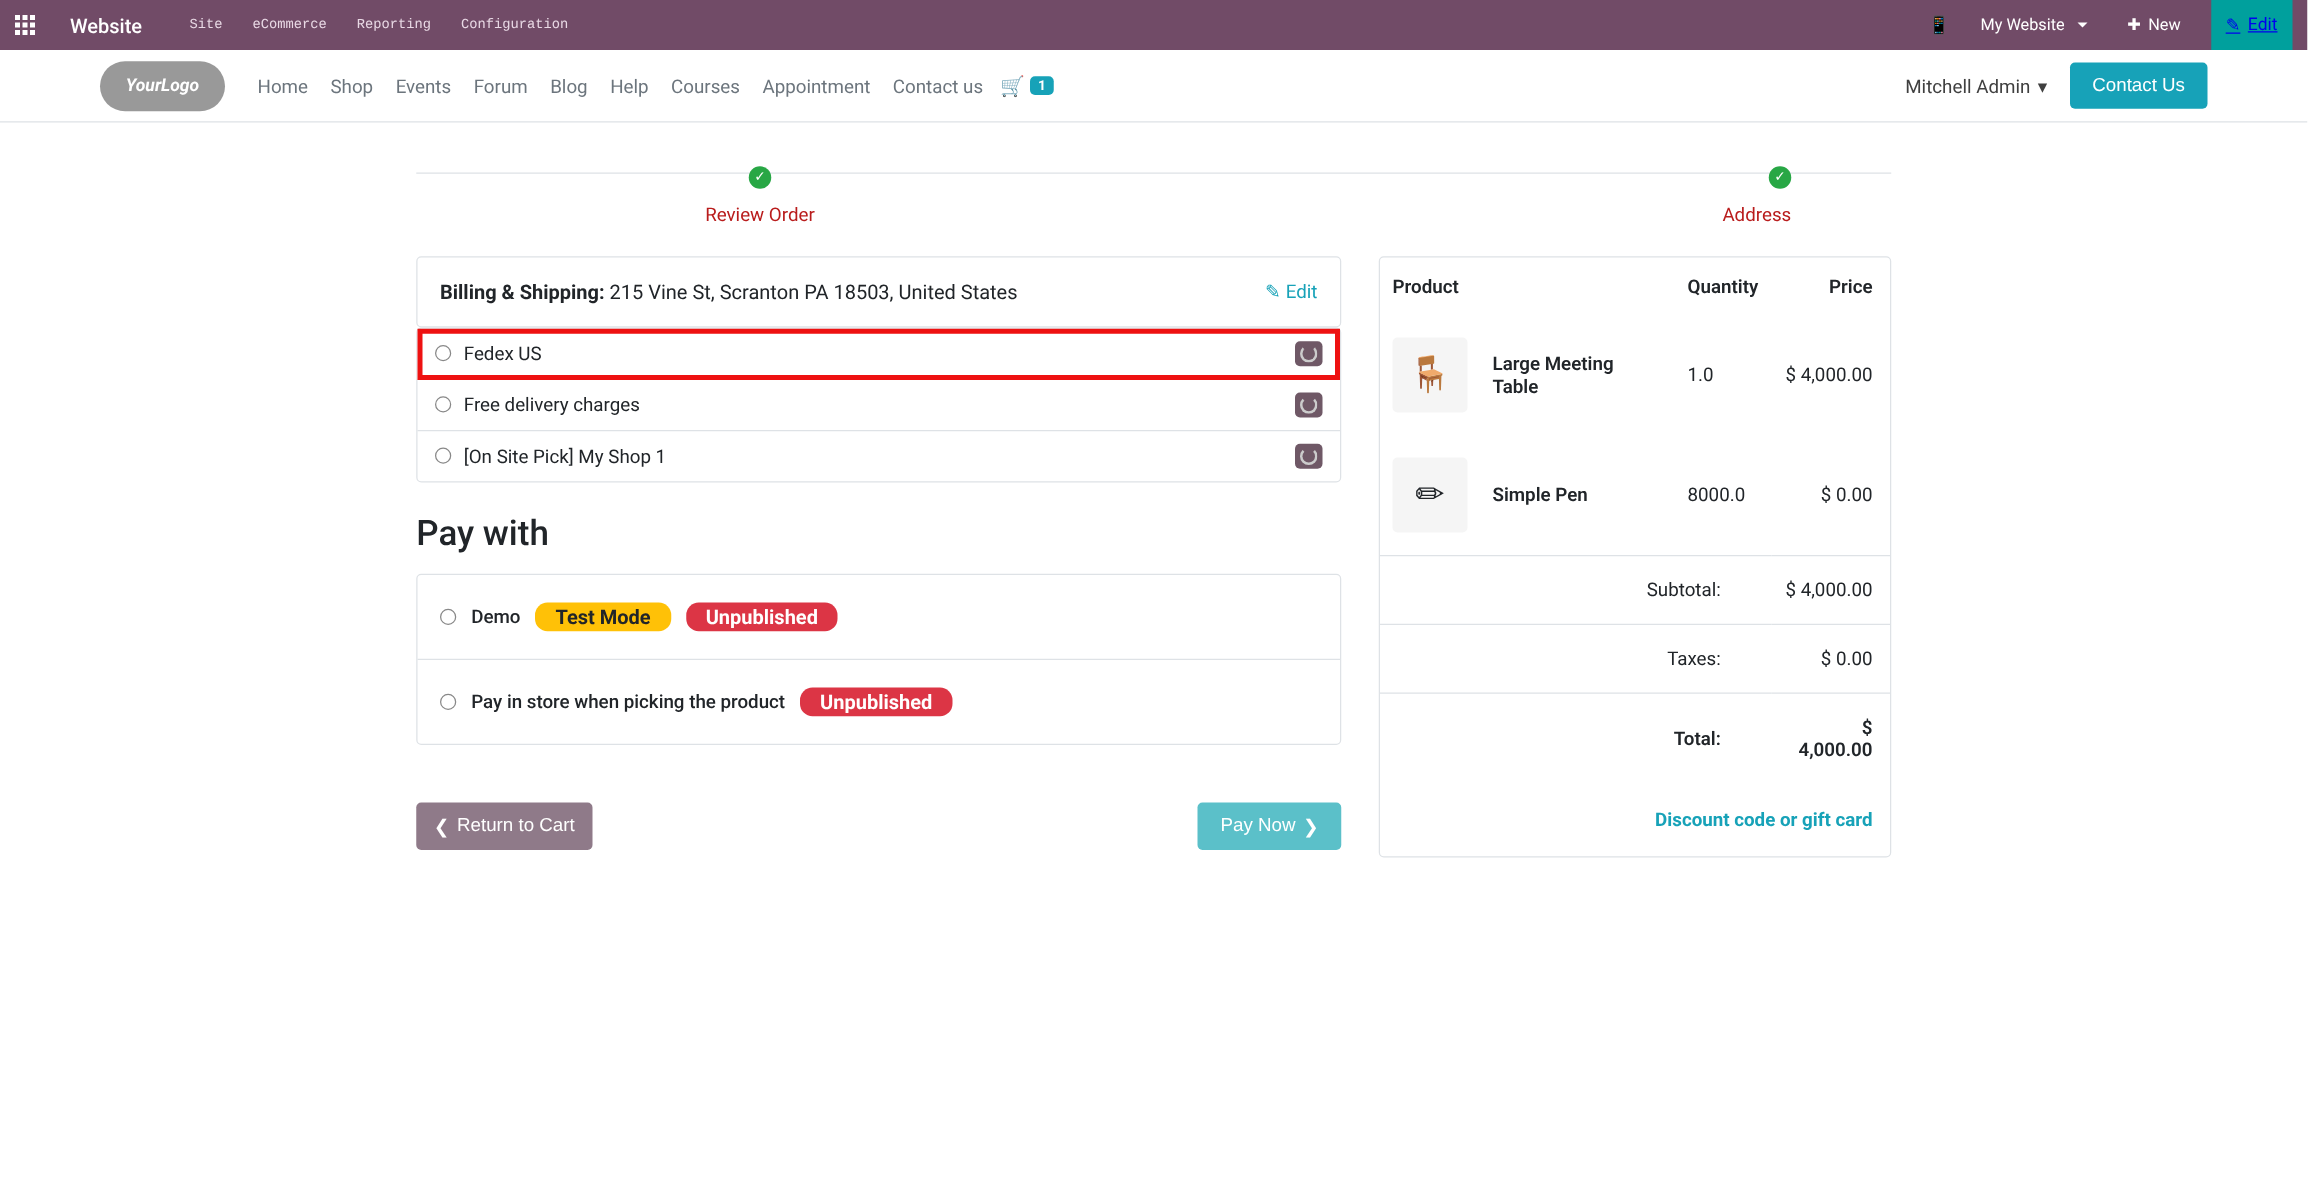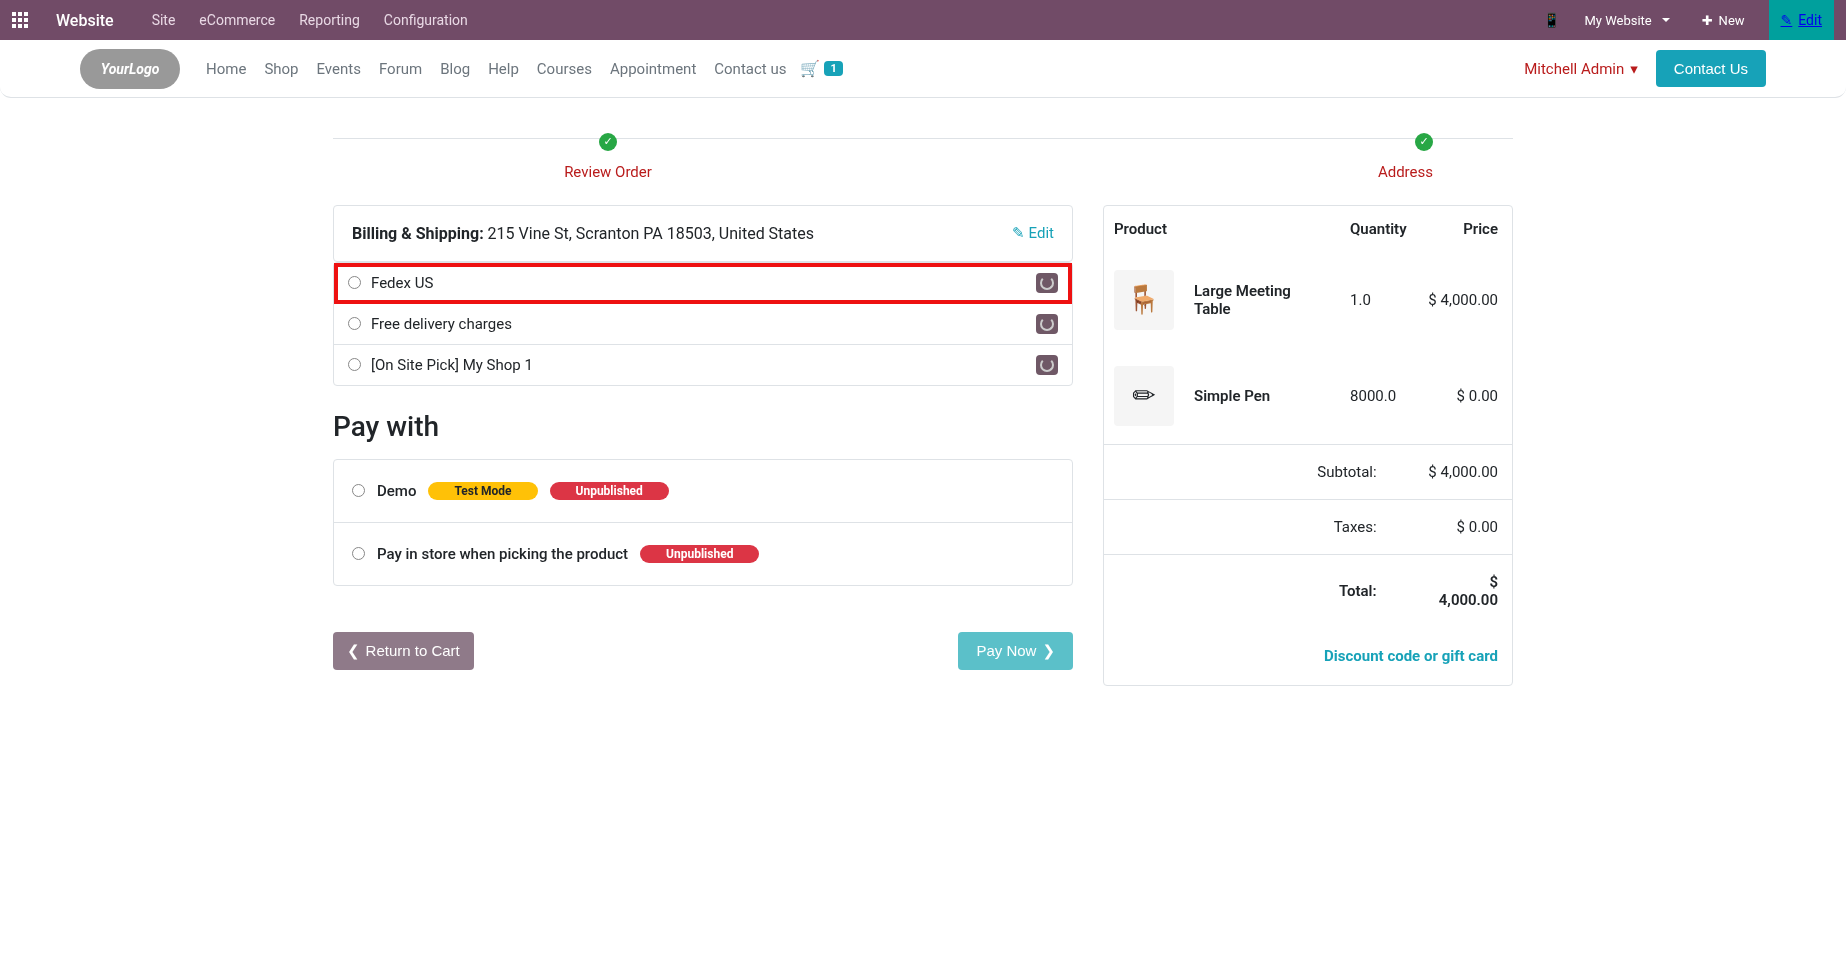--- a/index.html
+++ b/index.html
@@ -4,33 +4,33 @@
 <style>
 * { box-sizing: border-box; margin: 0; padding: 0; }
 body { font-family: -apple-system, BlinkMacSystemFont, "Segoe UI", Roboto, sans-serif; color: #212529; background: #fff; }
 
 .topbar { background: #714B67; color: #fff; height: 40px; display: flex; align-items: center; padding: 0 12px; font-size: 14px; }
 .topbar-left { display: flex; align-items: center; gap: 20px; }
 .apps-icon { display: grid; grid-template-columns: repeat(3,4px); grid-template-rows: repeat(3,4px); gap: 2px; }
 .apps-icon span { background: #fff; width: 4px; height: 4px; }
 .topbar-title { font-size: 16px; font-weight: 500; margin-left: 8px; }
 .topbar-menu { display: flex; gap: 24px; margin-left: 18px; }
-.topbar-menu a { color: #e9d9e5; text-decoration: none; font-size: 14px; }
+.topbar-menu a { color: #e9d9e5; text-decoration: none; font-size: 11px; font-family: Liberation Mono, monospace; }
 .topbar-right { margin-left: auto; display: flex; align-items: center; gap: 16px; }
 .topbar-btn { display: flex; align-items: center; gap: 6px; color: #fff; text-decoration: none; font-size: 13px; padding: 4px 8px; }
 .edit-btn { background: #00A09D; padding: 10px 12px; height: 40px; display: flex; align-items: center; gap: 6px; }
 .caret-down::after { content: ""; border-top: 4px solid #fff; border-left: 4px solid transparent; border-right: 4px solid transparent; display: inline-block; margin-left: 4px; }
 
-.sitebar { background: #fff; border-bottom: 1px solid #dee2e6; padding: 0 80px; display: flex; align-items: center; height: 58px; border-radius: 11px; }
+.sitebar { background: #fff; border-bottom: 1px solid #dee2e6; padding: 0 80px; display: flex; align-items: center; height: 58px; }
 .logo { width: 100px; height: 40px; background: #999; border-radius: 20px; display: flex; align-items: center; justify-content: center; color: #fff; font-weight: bold; font-style: italic; font-size: 14px; }
 .sitenav { display: flex; gap: 18px; margin-left: 26px; }
 .sitenav a { color: #6c757d; text-decoration: none; font-size: 15px; }
 .cart { margin-left: 14px; color: #6c757d; display: flex; align-items: center; gap: 4px; }
 .cart-badge { background: #17a2b8; color: #fff; border-radius: 4px; padding: 1px 6px; font-size: 11px; font-weight: bold; }
-.user-drop { margin-left: auto; color: #b91c1c; font-size: 15px; display: flex; align-items: center; gap: 6px; }
+.user-drop { margin-left: auto; color: #404040; font-size: 15px; display: flex; align-items: center; gap: 6px; }
 .contact-btn { background: #17a2b8; color: #fff; border: none; padding: 10px 18px; border-radius: 4px; font-size: 15px; margin-left: 18px; }
 
 .content { max-width: 1340px; margin: 0 auto; padding: 20px 80px; }
 .stepper { display: flex; align-items: center; position: relative; margin: 12px 0 24px; }
 .stepper-line { position: absolute; top: 8px; left: 0; right: 0; height: 1px; background: #dee2e6; }
 .step { flex: 1; text-align: center; position: relative; z-index: 1; }
 .step:last-child { text-align: right; }
 .step:first-child { text-align: left; padding-left: 180px; }
 .step:last-child { padding-right: 80px; }
 .step-icon { width: 18px; height: 18px; border-radius: 50%; display: inline-flex; align-items: center; justify-content: center; font-size: 11px; background: #fff; }
@@ -53,21 +53,21 @@
 .delivery-list { border: 1px solid #dee2e6; border-radius: 4px; }
 .delivery-item { padding: 10px 14px; border-bottom: 1px solid #dee2e6; display: flex; align-items: center; gap: 10px; font-size: 15px; }
 .delivery-item:last-child { border-bottom: none; }
 .delivery-item.highlighted { outline: 4px solid #ee1111; outline-offset: -4px; }
 .loading-icon { margin-left: auto; width: 22px; height: 20px; background: #6f5866; border-radius: 4px; display: flex; align-items: center; justify-content: center; }
 .loading-icon::after { content: ""; width: 10px; height: 10px; border: 2px solid #ccc; border-top-color: transparent; border-radius: 50%; }
 
 .pay-list { border: 1px solid #dee2e6; border-radius: 4px; }
 .pay-item { padding: 22px 18px; border-bottom: 1px solid #dee2e6; display: flex; align-items: center; gap: 12px; font-size: 15px; font-weight: 500; }
 .pay-item:last-child { border-bottom: none; }
-.badge { padding: 2px 26px; border-radius: 10px; font-size: 12px; font-weight: bold; }
+.badge { padding: 2px 16px; border-radius: 10px; font-size: 16px; font-weight: bold; }
 .badge-warn { background: #ffc107; color: #212529; }
 .badge-danger { background: #dc3545; color: #fff; }
 
 .action-row { display: flex; justify-content: space-between; margin-top: 46px; }
 .btn-secondary { background: #8f7a89; color: #fff; border: none; padding: 10px 14px; border-radius: 4px; font-size: 15px; display: flex; align-items: center; gap: 6px; }
 .btn-primary { background: #5bc0c9; color: #fff; border: none; padding: 10px 18px; border-radius: 4px; font-size: 15px; display: flex; align-items: center; gap: 6px; }
 
 .summary { border: 1px solid #dee2e6; border-radius: 4px; }
 .summary table { width: 100%; border-collapse: collapse; }
 .summary th { text-align: left; padding: 14px 10px; font-size: 15px; font-weight: 600; }

